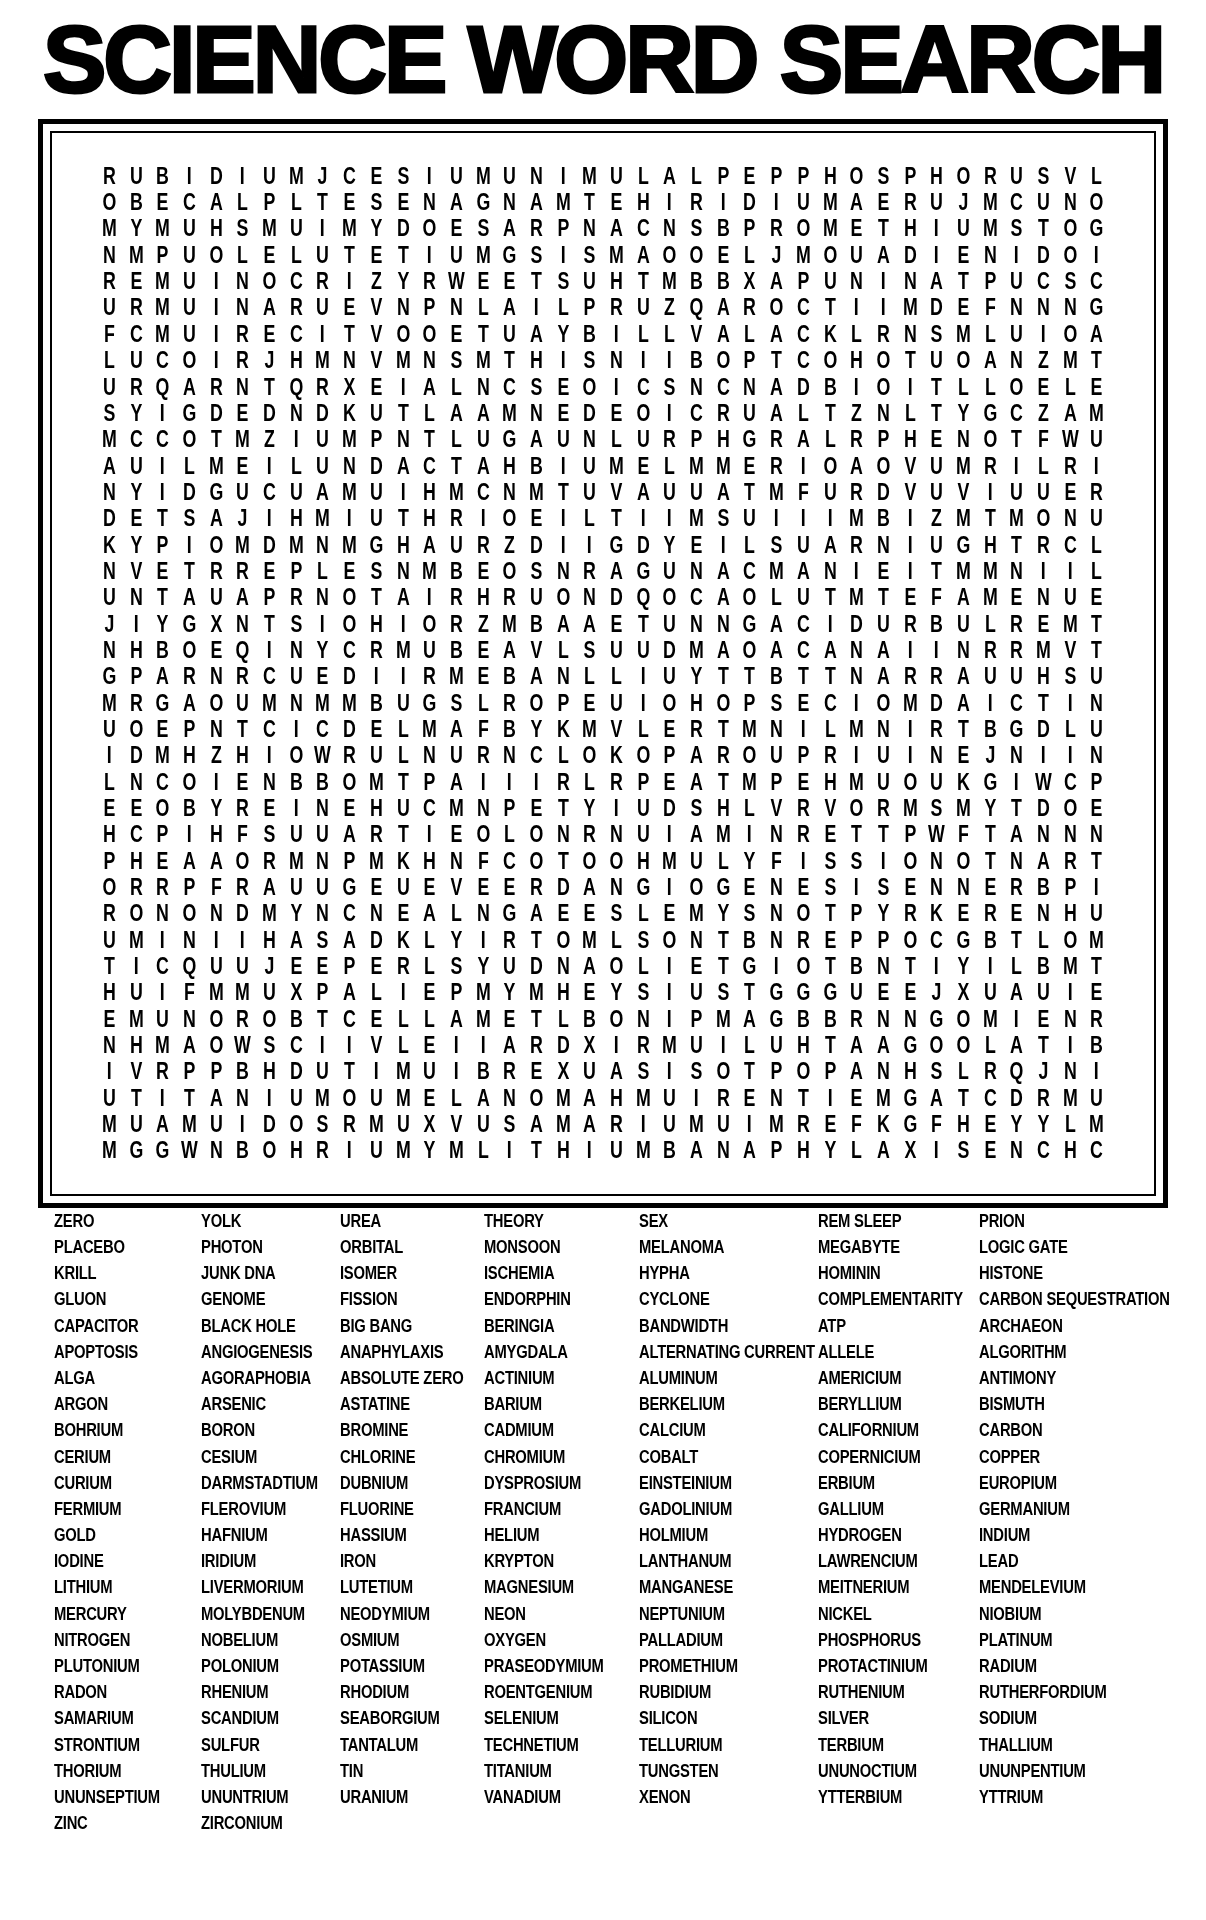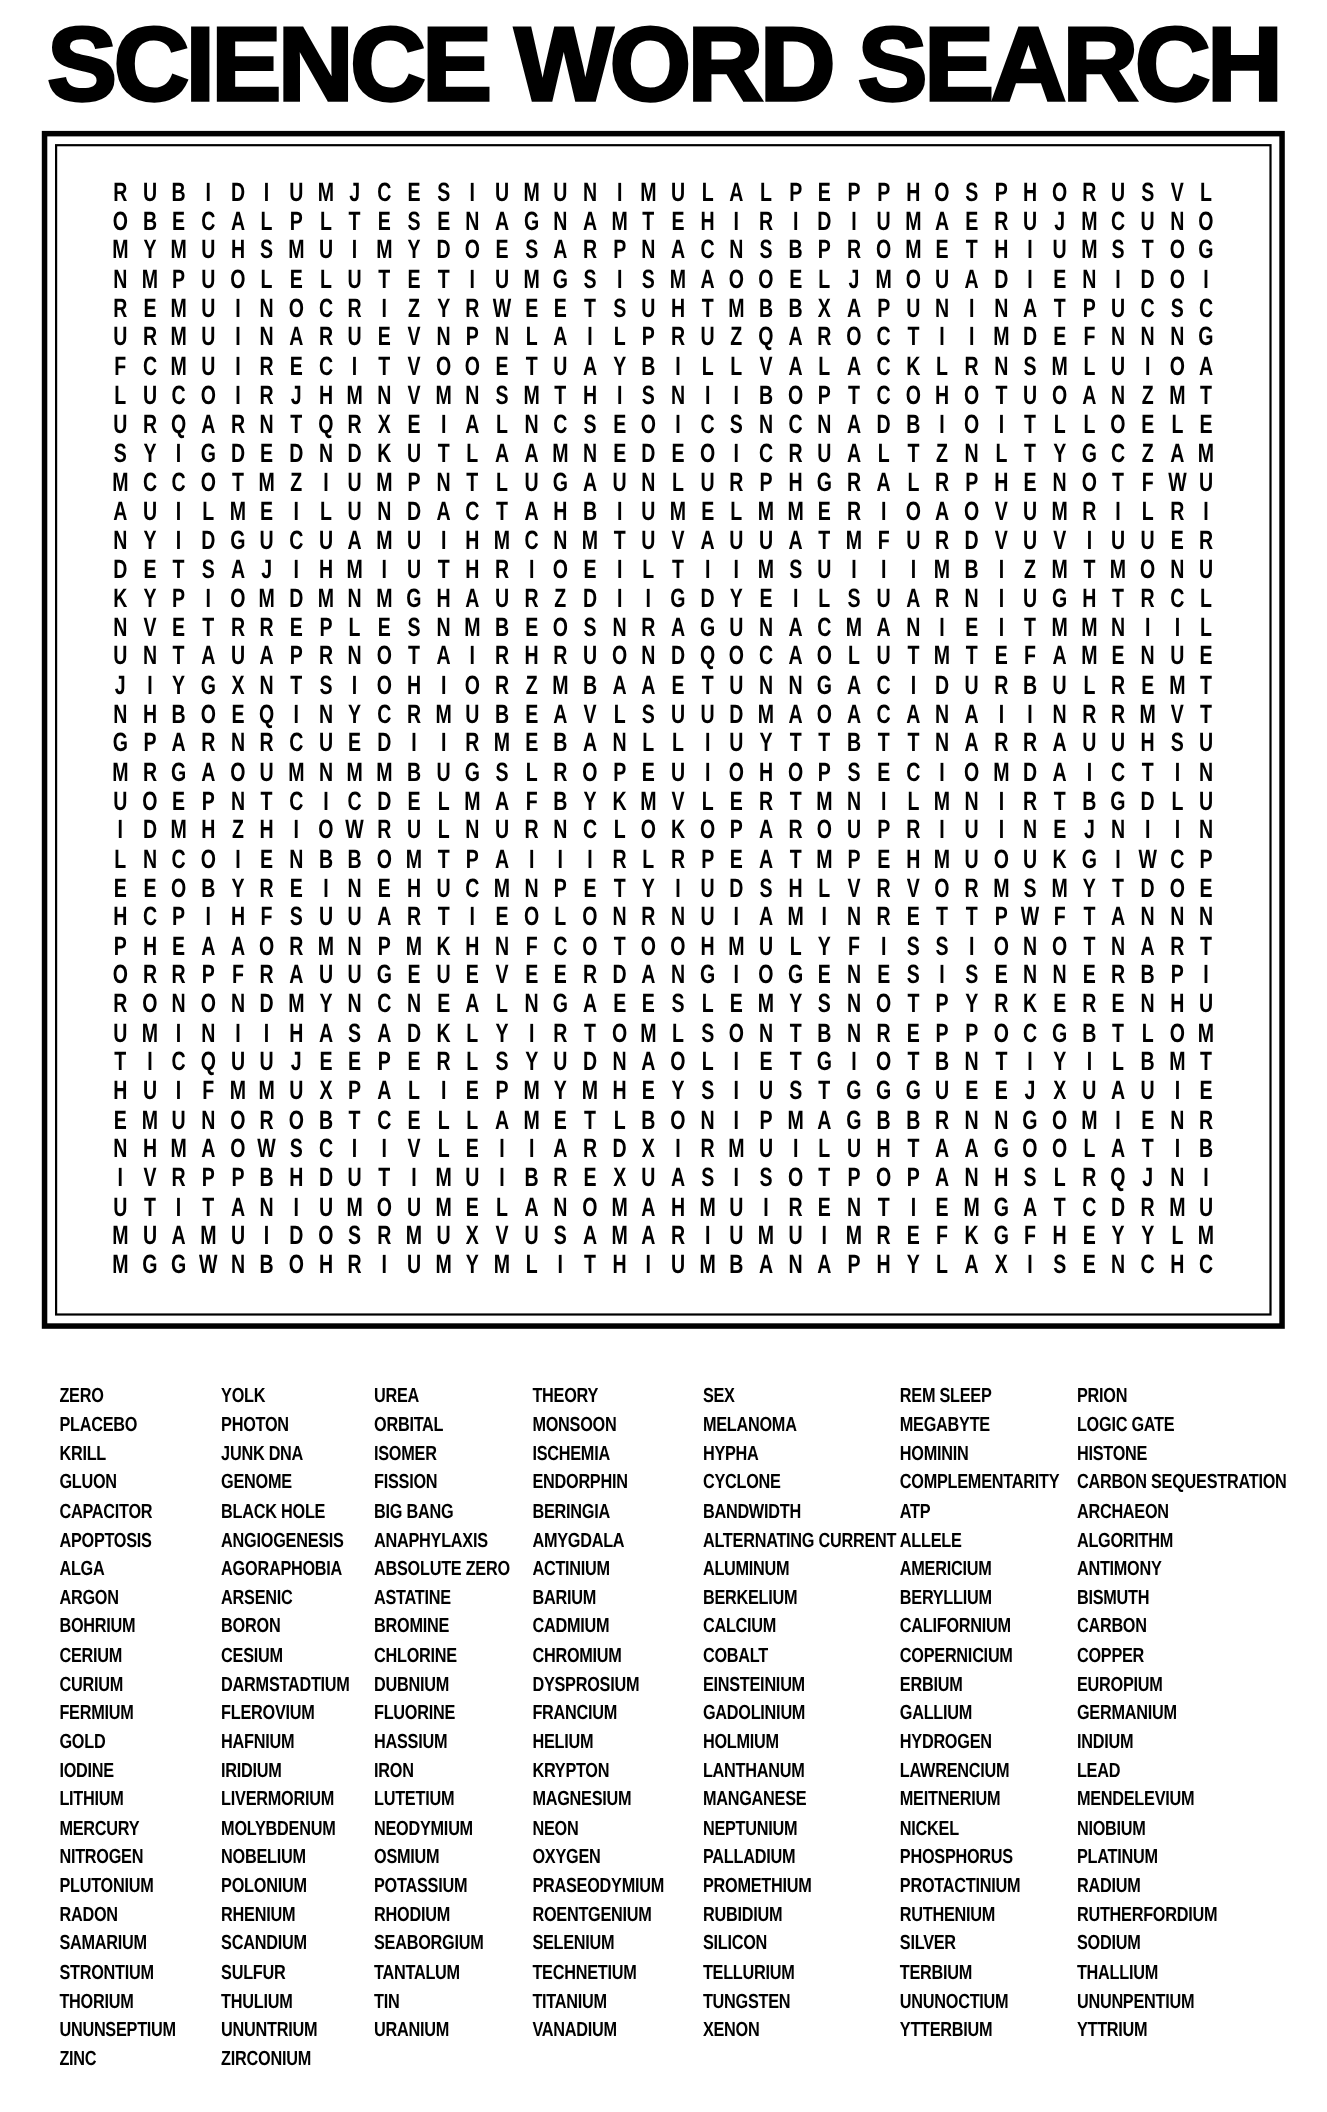--- a/index.html
+++ b/index.html
@@ -40,21 +40,20 @@
     font-weight:bold;font-size:24px;
     transform:scaleX(.74);transform-origin:center;
   }
 
   
   .words{
     display:grid;
     grid-template-columns:147px 139px 144px 155px 179px 161px auto;
     grid-auto-rows:26.2px;
     padding-left:54px;padding-right:10px;
-    margin-top:48px;
   }
   .word{
     font-weight:bold;font-size:18.5px;line-height:26.2px;
     white-space:nowrap;
     transform:scaleX(.8);transform-origin:left center;
     letter-spacing:-0.3px;
   }
 </style>
 </head>
 <body>

